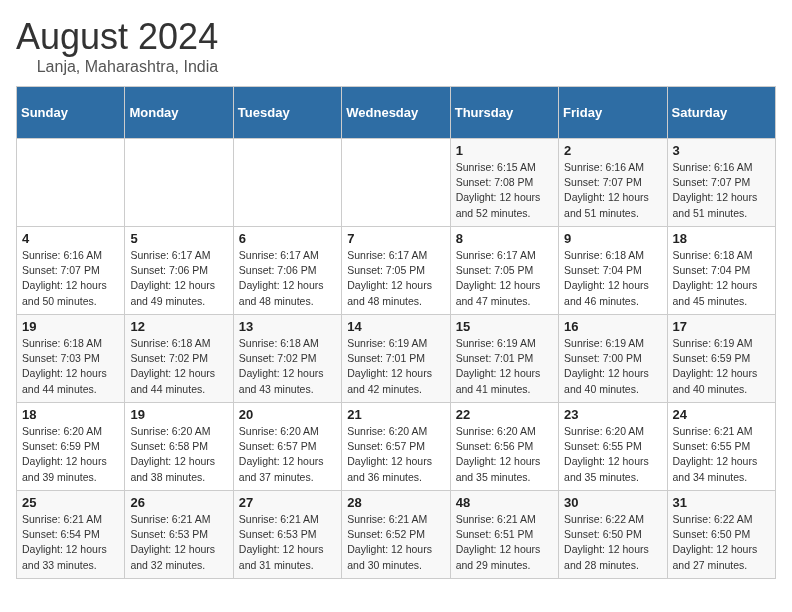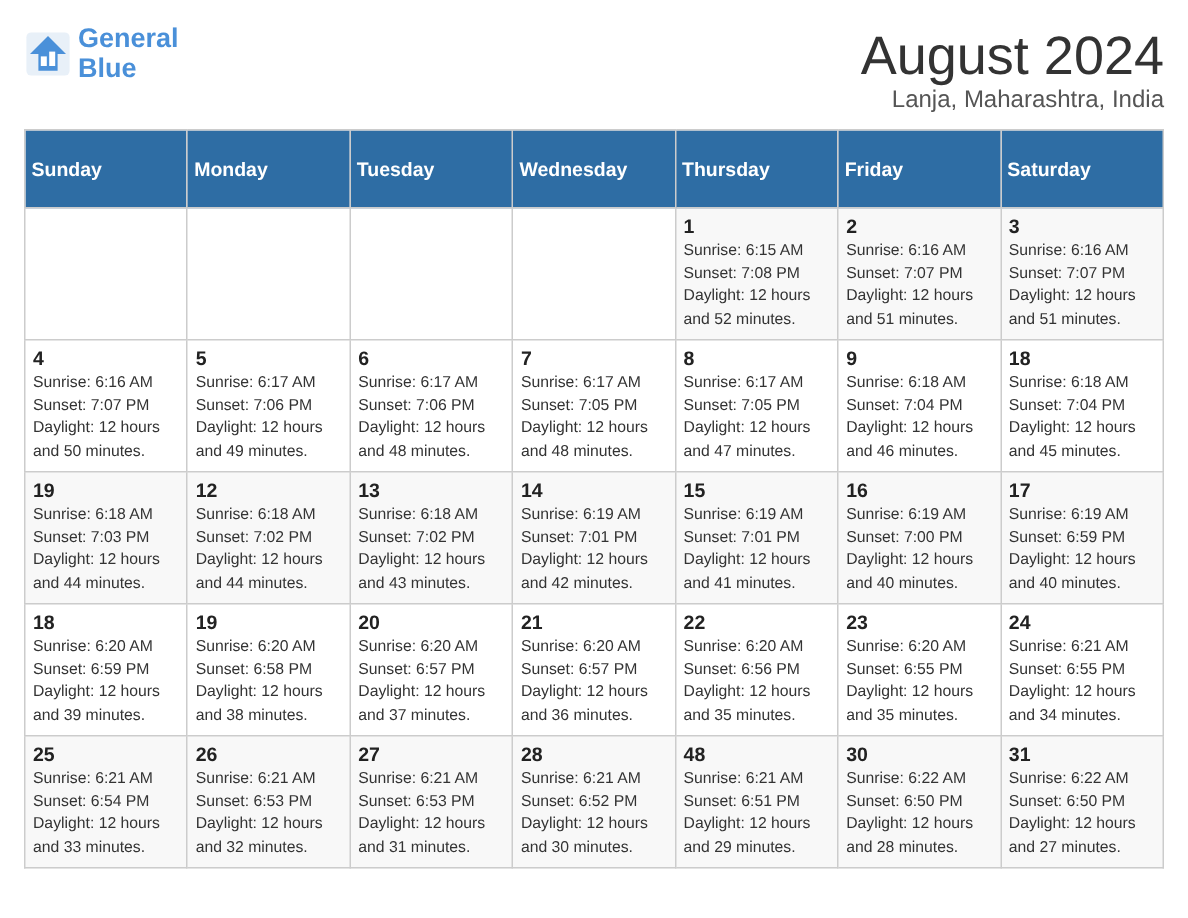--- a/index.html
+++ b/index.html
@@ -84,32 +84,20 @@
       line-height: 1.45;
     }
     .empty-cell {
       background: #fff !important;
     }
   </style>
 </head>
 <body>
 
 <div class="header-section">
-  <div class="logo">
-    <svg class="logo-icon" viewBox="0 0 40 40">
-      <rect x="2" y="2" width="36" height="36" rx="4" fill="#e8f0f8"></rect>
-      <polygon points="20,5 35,20 28,20 28,34 12,34 12,20 5,20" fill="#4a90d9"></polygon>
-      <rect x="14" y="22" width="5" height="8" fill="#fff"></rect>
-      <rect x="21" y="18" width="5" height="12" fill="#fff"></rect>
-    </svg>
-    <div class="logo-text">
-      <div><span>General</span></div>
-      <div><span style="color:#4a90d9">Blue</span></div>
-    </div>
-  </div>
   <div class="title-block">
     <div class="main-title">August 2024</div>
     <div class="subtitle">Lanja, Maharashtra, India</div>
   </div>
 </div>
 
 <table>
   <thead>
     <tr>
     <th>Sunday</th>

